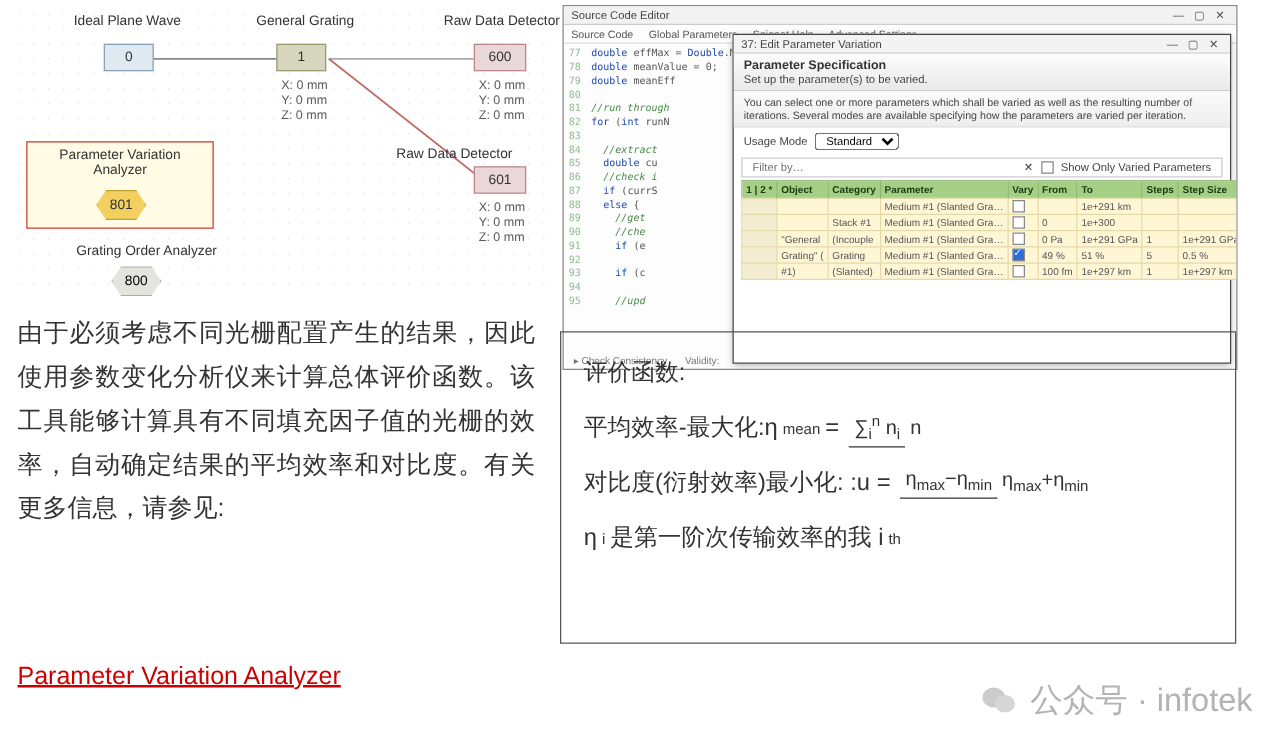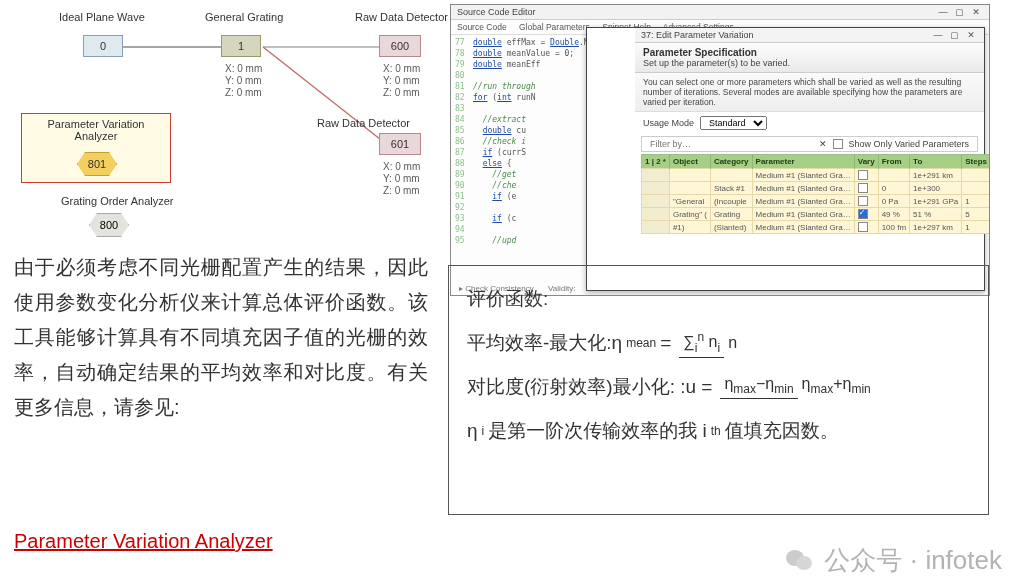--- a/index.html
+++ b/index.html
@@ -109,27 +109,26 @@
   .menu-strip {
     padding: 2px 6px; border-bottom:1px solid #ddd; font-size:8.5px; color:#555;
   }
   .menu-strip span { margin-right:10px; }
   .code-pane {
     position:absolute; left:4px; top:32px; width:300px; height:180px;
     font-family: Consolas, monospace; font-size:8px; line-height:11px;
     color:#555;
   }
   .gutter { display:inline-block; width:18px; color:#8dbf8d; text-align:left; padding-right:4px;}
-  .kw { color:#1f4aa5;text-decoration:underline;}
+  .kw { color:#1f4aa5;}
   .cm { color:#4a8a4a; font-style:italic;}
   .dialog2 {
     position:absolute; left:135px; top:22px; right:4px; bottom:4px;
     background:#fff; border:1px solid #444;
     box-shadow:0 2px 6px rgba(0,0,0,.3);
-    padding-left:48px;
   }
   .dialog2 .win-titlebar { background:#f3f3f3; }
   .param-spec-head {
     background:linear-gradient(#fdfdfd,#e9e9e9);
     padding:4px 8px; border-bottom:1px solid #ccc;
   }
   .param-spec-head b{ font-size:10px; color:#333;}
   .desc-strip {
     padding:4px 8px; font-size:8.5px; color:#444;
     border-bottom:1px solid #ddd;
@@ -417,20 +416,19 @@
       <span class="num"><span>η</span><span class="sub">max</span>−<span>η</span><span class="sub">min</span></span>
       <span class="den"><span>η</span><span class="sub">max</span>+<span>η</span><span class="sub">min</span></span>
     </span>
   </div>
 
   <div class="formula-row">
     <span>η</span>
       <span class="sub">i</span>
     <span>是第一阶次传输效率的我 i</span>
       <span class="sup">th</span>
-    <span> 值填充因数。</span>
   </div>
 </div>
 
 <div class="watermark">
   <span class="wx-logo"></span>
   <span>公众号 · infotek</span>
 </div>
 
 </body></html>

